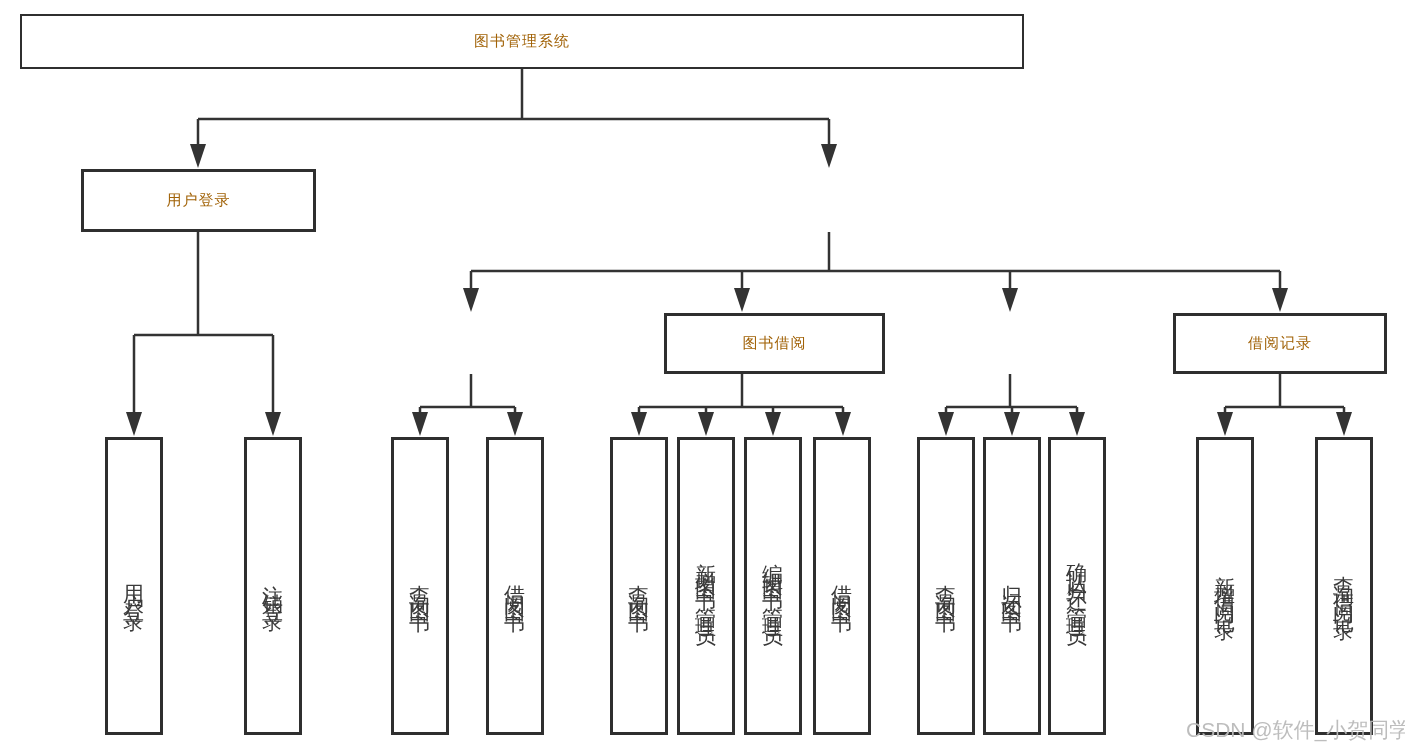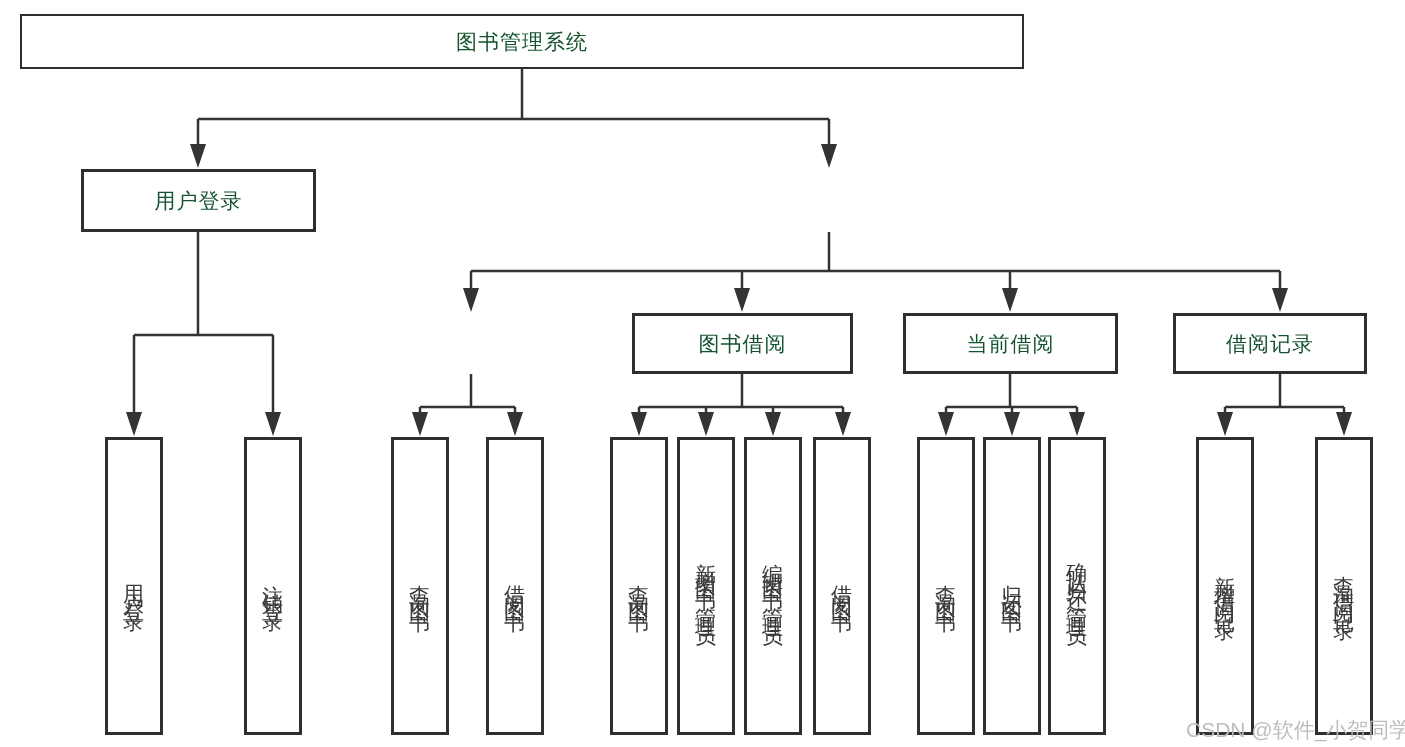--- a/index.html
+++ b/index.html
@@ -23,24 +23,24 @@
     background: #ffffff;
     border: 3px solid #2f2f2f;
     box-sizing: border-box;
     display: flex;
     align-items: center;
     justify-content: center;
     z-index: 2;
   }
   .box.root { border-width: 2px; }
   .box .lbl {
-    font-size: 21px;
+    font-size: 15px;
     letter-spacing: 1px;
     white-space: nowrap;
-    color: #14532d;
+    color: #a16207;
   }
   .vbox {
     position: absolute;
     top: 437px;
     width: 58px;
     height: 298px;
     background: #ffffff;
     border: 3px solid #2f2f2f;
     box-sizing: border-box;
     display: flex;
@@ -138,27 +138,24 @@
   </svg>
 
   <div class="box root" style="left:20px; top:14px; width:1004px; height:55px;">
     <span class="lbl">图书管理系统</span>
   </div>
 
   <div class="box" style="left:81px; top:169px; width:235px; height:63px;">
     <span class="lbl">用户登录</span>
   </div>
 
-  <div class="box" style="left:632px; top:313px; width:221px; height:61px;">
+  <div class="box" style="left:664px; top:313px; width:221px; height:61px;">
     <span class="lbl">图书借阅</span>
   </div>
-  <div class="box" style="left:903px; top:313px; width:215px; height:61px;">
-    <span class="lbl">当前借阅</span>
-  </div>
-  <div class="box" style="left:1173px; top:313px; width:194px; height:61px;">
+  <div class="box" style="left:1173px; top:313px; width:214px; height:61px;">
     <span class="lbl">借阅记录</span>
   </div>
 
   <div class="vbox" style="left:105px;">
     <span class="vlbl">用户登录</span>
   </div>
   <div class="vbox" style="left:244px;">
     <span class="vlbl">注销登录</span>
   </div>
   <div class="vbox" style="left:391px;">

